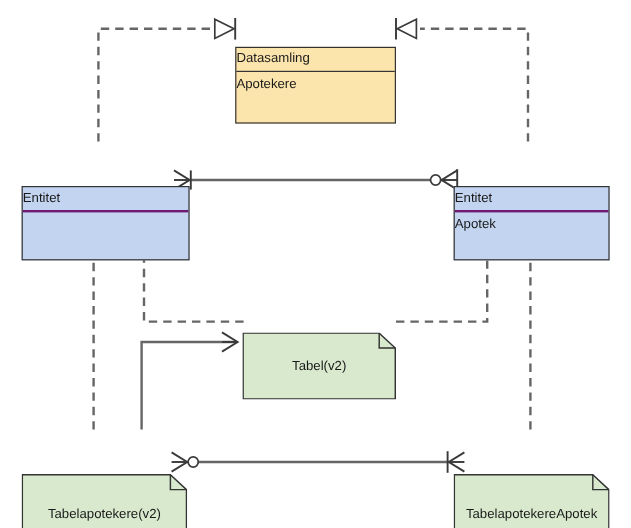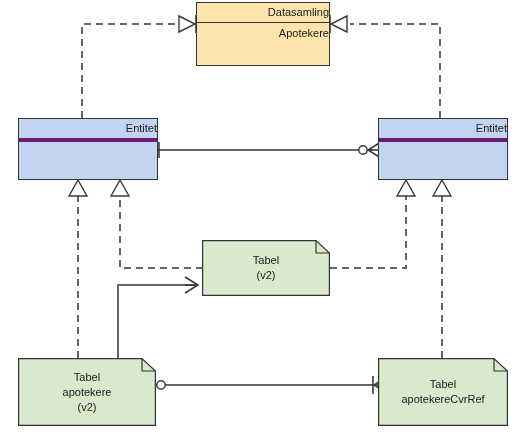--- a/index.html
+++ b/index.html
@@ -23,43 +23,44 @@
   #edge-layer {
     position: absolute;
     left: 0; top: 0;
     width: 526px;
     height: 440px;
   }
   .node {
     position: absolute;
     box-sizing: border-box;
     border: 1px solid #333333;
-    text-align: right;
+    text-align: left;
     color: #1a1a1a;
     font-size: 11px;
     line-height: 14px;
+    margin-top: 37px;
   }
   
   .node-classifier {
     background: #fce5ad;
   }
   .node-classifier .stereo {
     border-bottom: 1px solid #333333;
     padding: 2px 0 3px 0;
     font-size: 11px;
   }
   .node-classifier .nm {
     padding: 3px 0 0 0;
     font-size: 11px;
   }
   .node-entity {
     background: #c2d4ef;
   }
   .node-entity .stereo {
-    border-bottom: 4px solid #701a75;
+    border-bottom: 2px solid #701a75;
     padding: 2px 0 3px 0;
   }
   .node-entity .nm {
     padding: 3px 0 0 0;
   }
   
   .node-table {
     border: none;
     background: transparent;
   }
@@ -67,21 +68,20 @@
     position: absolute;
     left: 0; top: 0;
     width: 100%;
     height: 100%;
   }
   .node-table .tbl-text {
     position: relative;
     width: 100%;
     height: 100%;
     display: flex;
-    flex-direction: column;
     align-items: center;
     justify-content: center;
     font-size: 11px;
     line-height: 15px;
   }
   .edge-path {
     fill: none;
     stroke: #666666;
     stroke-width: 2;
   }
@@ -177,20 +177,21 @@
     <div class="stereo">Datasamling</div>
     <div class="nm">Apotekere</div>
   </div>
 
   <div class="node node-entity" style="left:18px; top:118px; width:140px; height:62px;">
     <div class="stereo">Entitet</div>
   </div>
 
   <div class="node node-entity" style="left:378px; top:118px; width:130px; height:62px;">
     <div class="stereo">Entitet</div>
+    <div class="nm">Apotek</div>
   </div>
 
   <div class="node node-table" style="left:202px; top:240px; width:128px; height:56px;">
     <svg class="fold-svg" viewBox="0 0 128 56" preserveAspectRatio="none" xmlns="http://www.w3.org/2000/svg">
       <path d="M 0.6,0.6 L 114,0.6 L 127.4,13 L 127.4,55.4 L 0.6,55.4 Z" fill="#d8e9cd" stroke="#333333" stroke-width="1.2"></path>
       <path d="M 114,0.6 L 114,13 L 127.4,13" fill="none" stroke="#333333" stroke-width="1.2"></path>
     </svg>
     <div class="tbl-text">
       <div>Tabel</div>
       <div>(v2)</div>
@@ -209,17 +210,17 @@
     </div>
   </div>
 
   <div class="node node-table" style="left:378px; top:358px; width:130px; height:68px;">
     <svg class="fold-svg" viewBox="0 0 130 68" preserveAspectRatio="none" xmlns="http://www.w3.org/2000/svg">
       <path d="M 0.6,0.6 L 116,0.6 L 129.4,13 L 129.4,67.4 L 0.6,67.4 Z" fill="#d8e9cd" stroke="#333333" stroke-width="1.2"></path>
       <path d="M 116,0.6 L 116,13 L 129.4,13" fill="none" stroke="#333333" stroke-width="1.2"></path>
     </svg>
     <div class="tbl-text">
       <div>Tabel</div>
-      <div>apotekereCvrRef</div>
+      <div>apotekereApotek</div>
     </div>
   </div>
 
 </div>
 
 </body></html>

